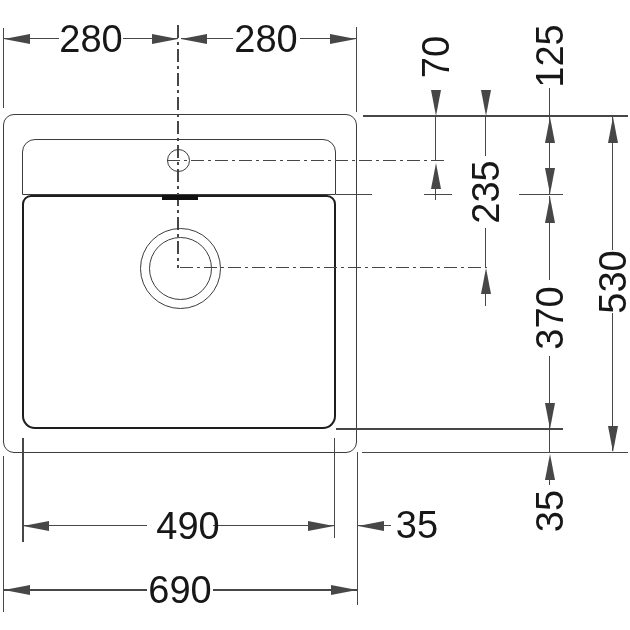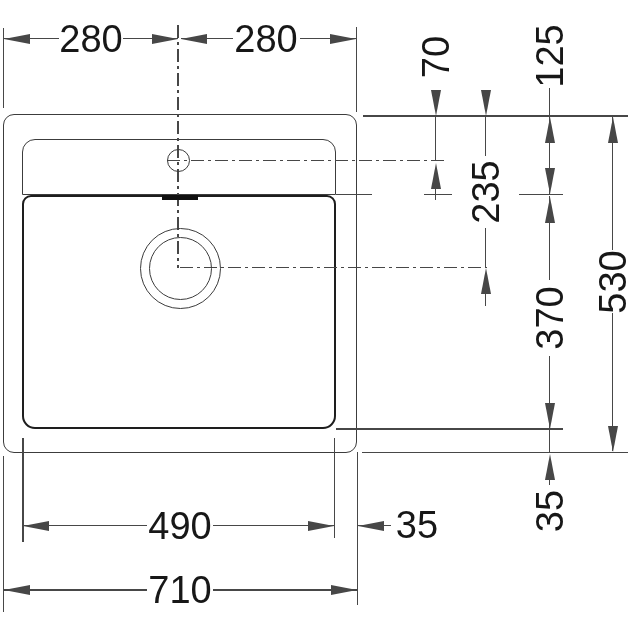--- a/index.html
+++ b/index.html
@@ -102,24 +102,24 @@
 
   <div class="v" style="left:22.2px;top:438px;height:104px;"></div>
   <div class="v" style="left:334px;top:438px;height:100px;"></div>
   <div class="v" style="left:3px;top:456px;height:156px;"></div>
   <div class="v" style="left:356.8px;top:452px;height:153px;"></div>
 
   <div class="h" style="left:23px;top:525px;width:124px;"></div>
   <div class="h" style="left:213px;top:525px;width:121px;"></div>
   <div class="ar l" style="left:23px;top:520.7px;"></div>
   <div class="ar r" style="left:308px;top:520.7px;"></div>
-  <div class="lbl" style="left:180px;top:526px;text-align:right;">490</div>
+  <div class="lbl" style="left:188px;top:526px;text-align:right;">490</div>
   <div class="ar l" style="left:358px;top:520.7px;"></div>
   <div class="h" style="left:358px;top:525px;width:33px;"></div>
   <div class="lbl" style="left:417px;top:525px;">35</div>
 
   <div class="h" style="left:4px;top:589.3px;width:143px;"></div>
   <div class="h" style="left:213px;top:589.3px;width:144px;"></div>
   <div class="ar l" style="left:4px;top:585px;"></div>
   <div class="ar r" style="left:331px;top:585px;"></div>
-  <div class="lbl" style="left:180px;top:590px;">710</div>
+  <div class="lbl" style="left:180px;top:590px;">690</div>
 
 </div>
 
 </body></html>

